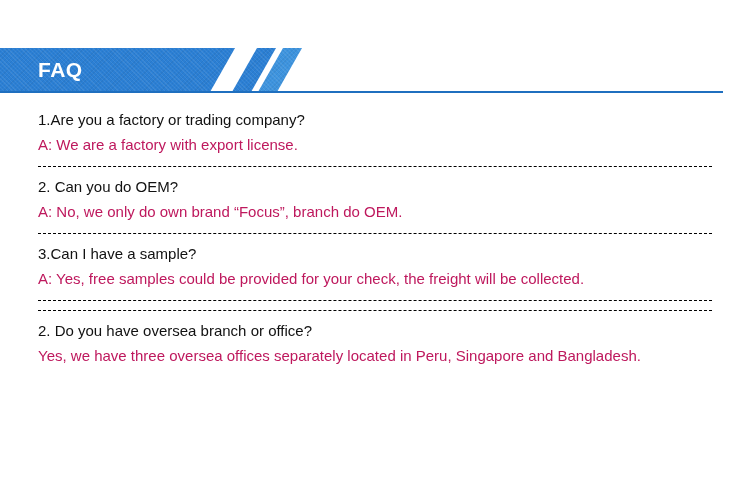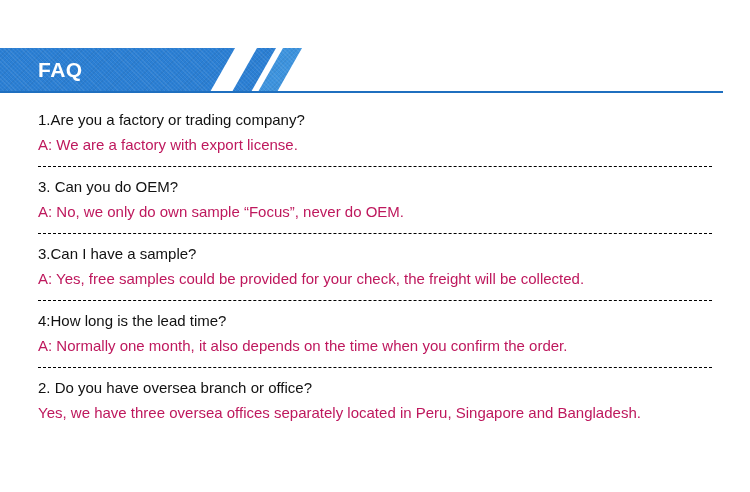--- a/index.html
+++ b/index.html
@@ -158,35 +158,31 @@
 
   <div class="faq-list">
 
     <div class="faq-item">
       <p class="faq-question">1.Are you a factory or trading company?</p>
       <p class="faq-answer">A: We are a factory with export license.</p>
     </div>
     <hr class="faq-divider">
 
     <div class="faq-item">
-      <p class="faq-question">3. Can you do OEM?</p>
-      <p class="faq-answer">A: No, we only do own sample “Focus”, never do OEM.</p>
+      <p class="faq-question">2. Can you do OEM?</p>
+      <p class="faq-answer">A: No, we only do own brand “Focus”, branch do OEM.</p>
     </div>
     <hr class="faq-divider">
 
     <div class="faq-item">
       <p class="faq-question">3.Can I have a sample?</p>
       <p class="faq-answer">A: Yes, free samples could be provided for your check, the freight will be collected.</p>
     </div>
     <hr class="faq-divider">
 
-    <div class="faq-item">
-      <p class="faq-question">4:How long is the lead time?</p>
-      <p class="faq-answer">A: Normally one month, it also depends on the time when you confirm the order.</p>
-    </div>
     <hr class="faq-divider">
 
     <div class="faq-item">
       <p class="faq-question">2. Do you have oversea branch or office?</p>
       <p class="faq-answer">Yes, we have three oversea offices separately located in Peru, Singapore and Bangladesh.</p>
     </div>
 
   </div>
 
 </div>

